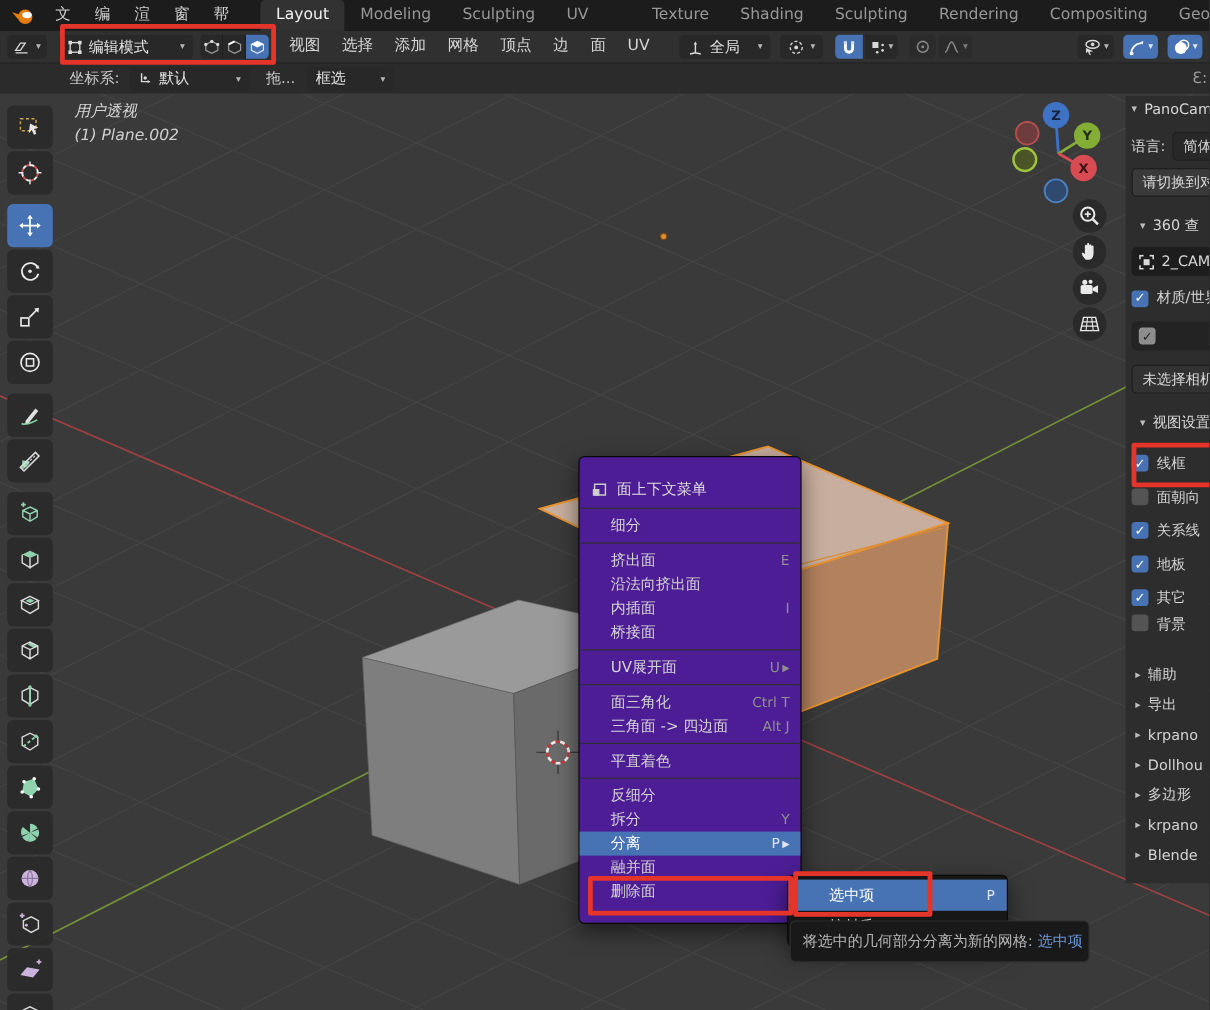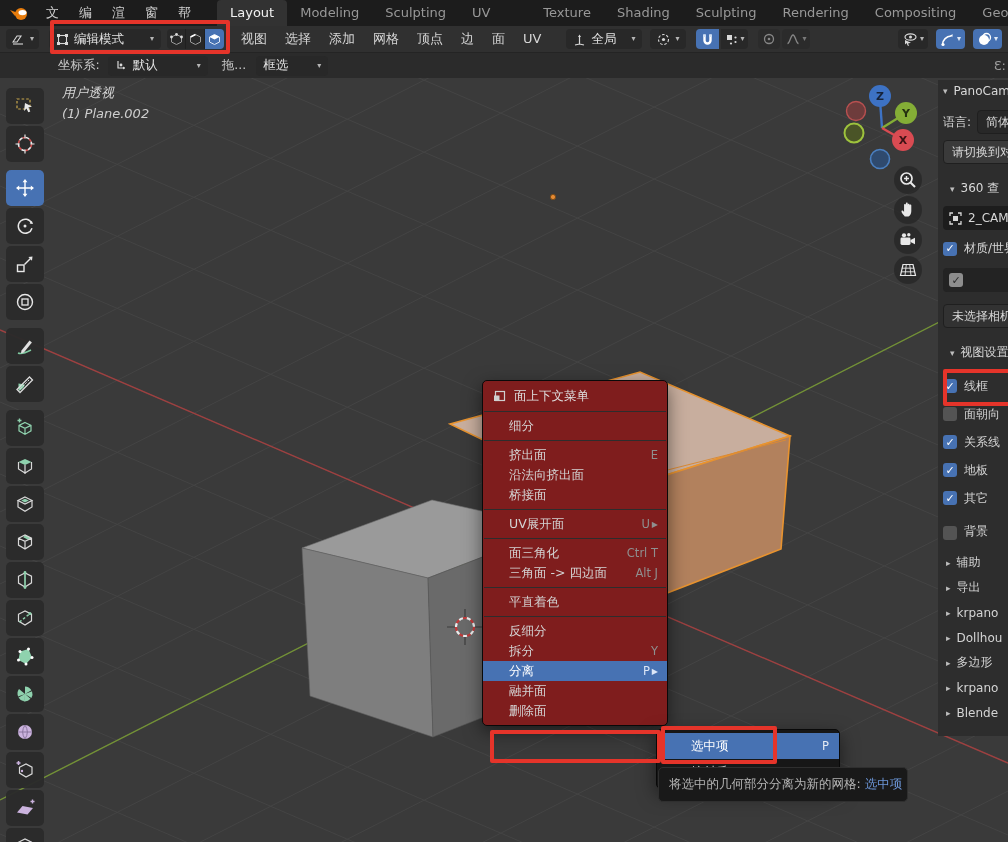--- a/index.html
+++ b/index.html
@@ -64,22 +64,22 @@
   .pfield { background:#1d1d1d; border-radius:4px; height:24px; display:flex; align-items:center;
             gap:6px; padding:0 6px; width:110px; }
   .cb { width:14px; height:14px; border-radius:3px; background:#545454; margin-right:7px;
         display:flex; align-items:center; justify-content:center; font-size:11px; color:transparent;
         flex:none; }
   .cb.checked { background:#4772b3; color:#fff; }
   .cb.gray { background:#8d8d8d; color:#2b2b2b; }
   .pchev { color:#bdbdbd; font-size:9px; margin-right:6px; }
 
   
-  .cmenu { position:absolute; left:482px; top:380px; width:186px; z-index:20; background:#7f1d1d;
-           border:1px solid #090909; border-radius:5px; padding:4px 0;
+  .cmenu { position:absolute; left:482px; top:380px; width:186px; z-index:20; background:#4c1d95;
+           border:1px solid #090909; border-radius:5px; padding:16px 0;
            box-shadow:0 6px 18px rgba(0,0,0,.5); }
   .cmhead { height:22px; display:flex; align-items:center; gap:8px; padding:0 10px;
             color:#dedede; font-size:12.5px; }
   .cmsep { height:1px; background:#2d2d2d; margin:4px 1px; }
   .cmi { height:20px; display:flex; align-items:center; padding:0 9px 0 26px;
          font-size:12.5px; color:#d4d4d4; }
   .cmi .sc { margin-left:auto; color:#8f8f8f; font-size:11.5px; display:flex; align-items:center; gap:2px; }
   .cmi.hl { background:#4772b3; color:#fff; }
   .cmi.hl .sc { color:#dce6f7; }
   .smenu { position:absolute; left:656px; top:729px; width:184px; z-index:25; background:#171717;
@@ -422,21 +422,21 @@
         <div style="height:28px;display:flex;align-items:center;white-space:nowrap;font-size:12px">
           <span class="cb checked">✓</span>
           <span>地板</span>
         </div>
 
         <div style="height:28px;display:flex;align-items:center;white-space:nowrap;font-size:12px">
           <span class="cb checked">✓</span>
           <span>其它</span>
         </div>
 
-        <div style="height:28px;display:flex;align-items:flex-end;white-space:nowrap;font-size:12px">
+        <div style="height:28px;display:flex;align-items:flex-start;white-space:nowrap;font-size:12px">
           <span class="cb">✓</span>
           <span>背景</span>
         </div>
 
     </div>
 
     <div style="position:absolute;left:8px;top:470px">
 
         <div style="height:25px;display:flex;align-items:center;white-space:nowrap;font-size:12px">
           <span class="pchev">▸</span>
@@ -698,20 +698,27 @@
 
       <div class="cmi">
         <span>沿法向挤出面</span>
         <span class="sc">
           <span></span>
 
         </span>
       </div>
 
 
+      <div class="cmi">
+        <span>内插面</span>
+        <span class="sc">
+          <span>I</span>
+
+        </span>
+      </div>
 
 
       <div class="cmi">
         <span>桥接面</span>
         <span class="sc">
           <span></span>
 
         </span>
       </div>
 

